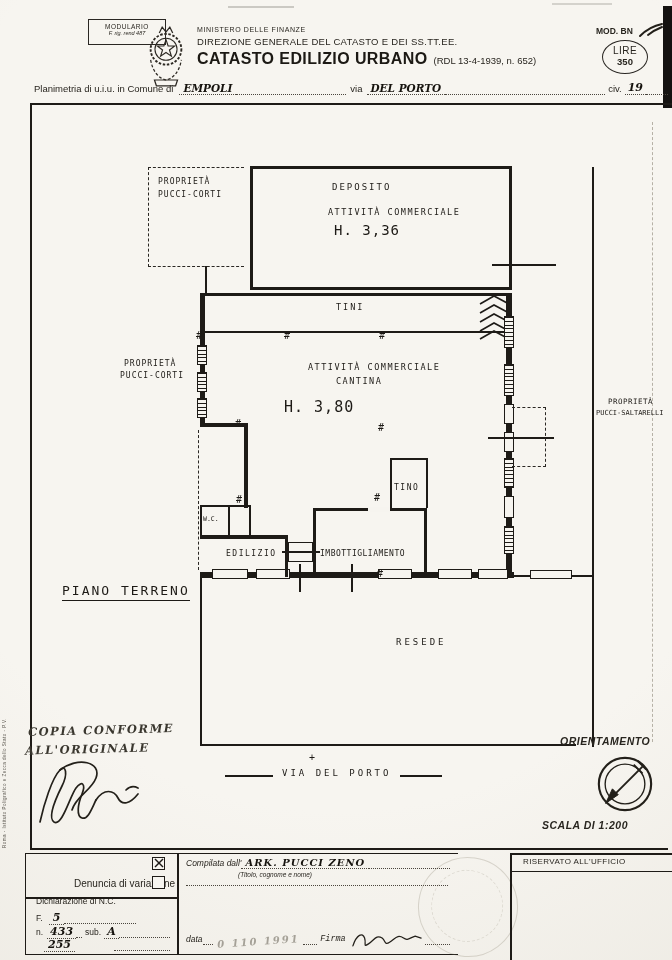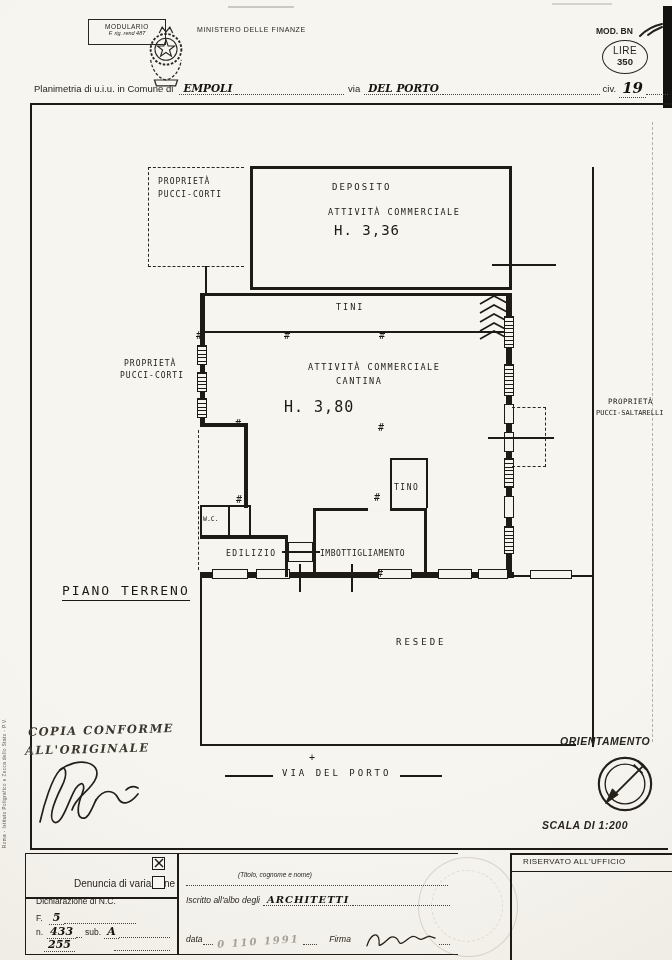--- a/index.html
+++ b/index.html
@@ -39,39 +39,44 @@
   <svg class="abs" style="left:142px;top:23px;" width="48" height="66" viewBox="0 0 50 68" fill="none" stroke="#2c2822" stroke-width="1.3">
     <path d="M18 10 L21 4 L25 9 L29 4 L32 10"></path>
     <circle cx="25" cy="27" r="16" stroke-width="2" stroke-dasharray="2.6 1.7"></circle>
     <circle cx="25" cy="27" r="11.5" stroke-width="1.1"></circle>
     <polygon points="25,17 27.2,23.4 34,23.6 28.6,27.7 30.6,34.2 25,30.3 19.4,34.2 21.4,27.7 16,23.6 22.8,23.4" stroke-width="1.2"></polygon>
     <path d="M9 38 C11 50 17 57 25 59 C33 57 39 50 41 38" stroke-dasharray="3 2"></path>
     <path d="M13 59 L37 59 L35 65 L15 65 Z"></path>
   </svg>
 
   <div class="lbl" style="left:197px;top:26px;font-size:7px;letter-spacing:.6px;">MINISTERO DELLE FINANZE</div>
+  <div class="lbl" style="left:197px;top:36px;font-size:9.5px;letter-spacing:.3px;">DIREZIONE GENERALE DEL CATASTO E DEI SS.TT.EE.</div>
+  <div class="abs" style="left:197px;top:50px;display:flex;align-items:baseline;gap:6px;">
+    <span class="lbl" style="position:static;font-size:16px;font-weight:bold;letter-spacing:.4px;color:#1c1914;">CATASTO EDILIZIO URBANO</span>
+    <span class="lbl" style="position:static;font-size:9.5px;">(RDL 13-4-1939, n. 652)</span>
+  </div>
 
   <div class="lbl" style="left:596px;top:26px;font-size:8.5px;font-weight:bold;">MOD. BN</div>
   <svg class="abs" style="left:638px;top:22px;" width="26" height="16" viewBox="0 0 26 16" fill="none" stroke="#23201a" stroke-width="2" stroke-linecap="round">
     <path d="M2 14 C8 8 14 4 24 2 M10 13 C15 9 19 7 24 5"></path>
   </svg>
   <div class="abs" style="left:602px;top:40px;width:46px;height:34px;border:1.6px solid #2a2723;border-radius:50%;text-align:center;box-sizing:border-box;padding-top:4px;">
     <div class="lbl" style="position:static;font-size:10px;letter-spacing:.5px;">LIRE</div>
     <div class="lbl" style="position:static;font-size:9.5px;font-weight:bold;">350</div>
   </div>
 
   <div class="flexrow" style="left:34px;top:80px;width:634px;height:16px;font-size:9.5px;">
     <span class="lbl" style="position:static;">Planimetria di u.i.u. in Comune di</span>
     <span class="hand dots" style="font-size:10.5px;margin-left:6px;padding:0 4px;">EMPOLI</span>
     <span class="dots" style="flex:1.1;height:12px;"></span>
     <span class="lbl" style="position:static;margin:0 4px;">via</span>
     <span class="hand dots" style="font-size:10.5px;padding:0 4px;">DEL PORTO</span>
     <span class="dots" style="flex:1.6;height:12px;"></span>
     <span class="lbl" style="position:static;margin:0 3px;">civ.</span>
-    <span class="hand dots" style="font-size:15px;padding:0 3px;">19</span>
+    <span class="hand dots" style="font-size:11px;padding:0 3px;">19</span>
     <span class="dots" style="width:22px;height:12px;"></span>
   </div>
 
   <div class="w" style="left:30px;top:103px;width:642px;height:2px;"></div>
   <div class="w" style="left:30px;top:103px;width:2px;height:747px;"></div>
   <div class="w" style="left:30px;top:848px;width:638px;height:2px;"></div>
   <div class="dashed-line-v" style="left:652px;top:122px;height:620px;border-left-color:#b6b1a6;"></div>
   <div class="w" style="left:592px;top:167px;width:2px;height:580px;"></div>
 
   <div class="abs" style="left:148px;top:167px;width:96px;height:100px;border:1.5px dashed #2a2723;border-right:none;box-sizing:border-box;"></div>
@@ -209,33 +214,33 @@
     <span class="hand dots" style="font-size:11px;padding:0 3px;">A</span>
     <span class="dots" style="flex:1;height:11px;"></span>
   </div>
   <div class="flexrow" style="left:44px;top:938px;width:126px;height:13px;">
     <span class="hand dots" style="font-size:11px;padding:0 4px;">255</span>
     <span style="flex:1;"></span>
     <span class="dots" style="width:56px;height:11px;"></span>
   </div>
 
   <div class="abs" style="left:178px;top:853px;width:280px;height:102px;border:1.5px solid #1e1b17;border-right:none;box-sizing:border-box;"></div>
+  <div class="flexrow" style="left:186px;top:856px;width:264px;height:14px;font-size:8.5px;">
+    <span class="lbl it" style="position:static;">Compilata dall'</span>
+    <span class="hand dots" style="font-size:10px;letter-spacing:1px;padding:0 4px;">ARK. PUCCI ZENO</span>
+    <span class="dots" style="flex:1;height:11px;"></span>
+  </div>
   <div class="lbl it" style="left:238px;top:871px;font-size:6.5px;">(Titolo, cognome e nome)</div>
   <div class="dots abs" style="left:186px;top:874px;width:262px;height:11px;"></div>
-  <div class="flexrow" style="left:186px;top:893px;width:264px;height:14px;font-size:8.5px;">
-    <span class="lbl it" style="position:static;">Iscritto all'albo degli</span>
-    <span class="hand dots" style="font-size:10px;letter-spacing:1px;padding:0 4px;margin-left:3px;">ARCHITETTI</span>
-    <span class="dots" style="flex:1;height:11px;"></span>
-  </div>
   <div class="flexrow" style="left:186px;top:930px;width:264px;height:18px;font-size:8.5px;">
     <span class="lbl it" style="position:static;">data</span>
     <span class="dots" style="width:10px;height:11px;"></span>
     <span class="hand" style="font-size:10px;letter-spacing:2px;color:rgba(100,94,82,.55);transform:rotate(-4deg) translateY(2px);display:inline-block;padding:0 4px;">0 110 1991</span>
     <span class="dots" style="width:14px;height:11px;"></span>
-    <span class="lbl it" style="position:static;margin:0 12px;">Firma</span>
+    <span class="lbl it" style="position:static;margin:0 3px;font-family:Liberation Mono, monospace;">Firma</span>
     <svg width="76" height="24" viewBox="0 0 78 24" fill="none" stroke="#23201a" stroke-width="1.3" stroke-linecap="round" style="margin-bottom:-2px;">
         <path d="M4 18 C8 6 14 4 16 10 C18 16 14 20 20 16 C26 12 28 6 34 10 C38 13 36 18 42 14 C48 10 50 6 56 10 C60 13 62 10 68 8 L74 10"></path>
       </svg>
     <span class="dots" style="flex:1;height:11px;"></span>
   </div>
 
   <div class="abs" style="left:418px;top:857px;width:98px;height:98px;border:1.5px solid rgba(125,115,95,.25);border-radius:50%;transform:rotate(8deg);">
     <div class="abs" style="left:12px;top:12px;width:70px;height:70px;border:1px dashed rgba(125,115,95,.18);border-radius:50%;"></div>
   </div>
 

